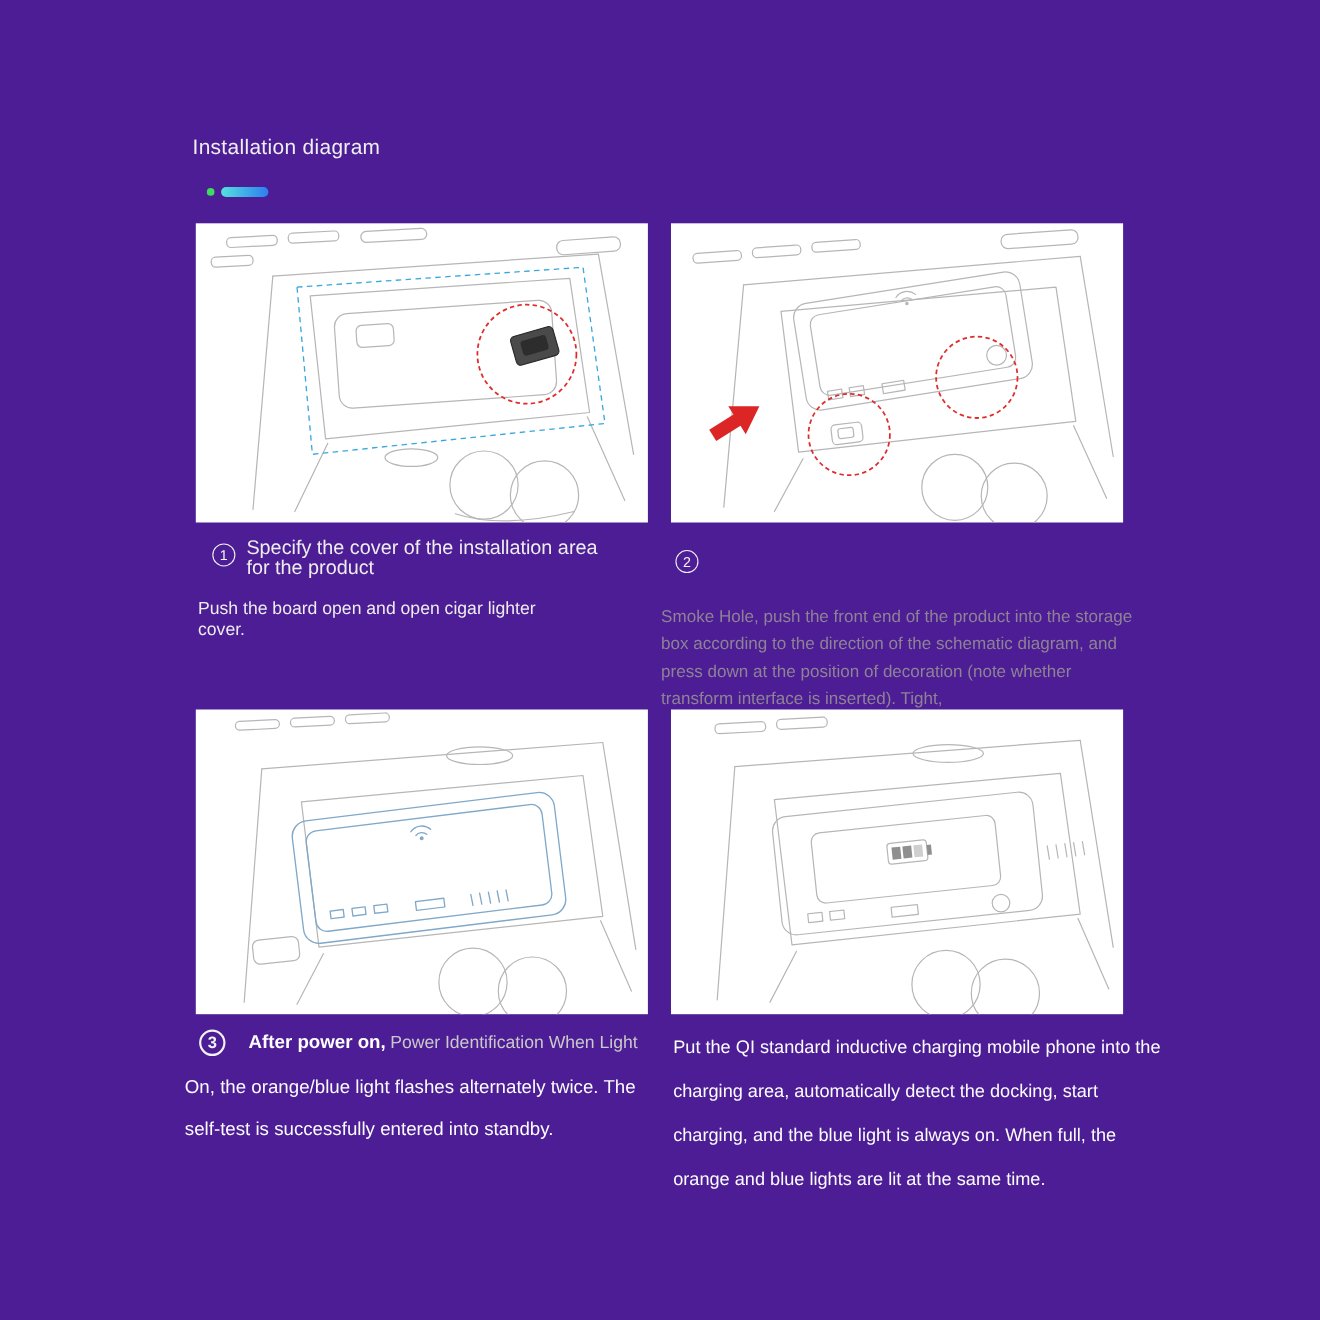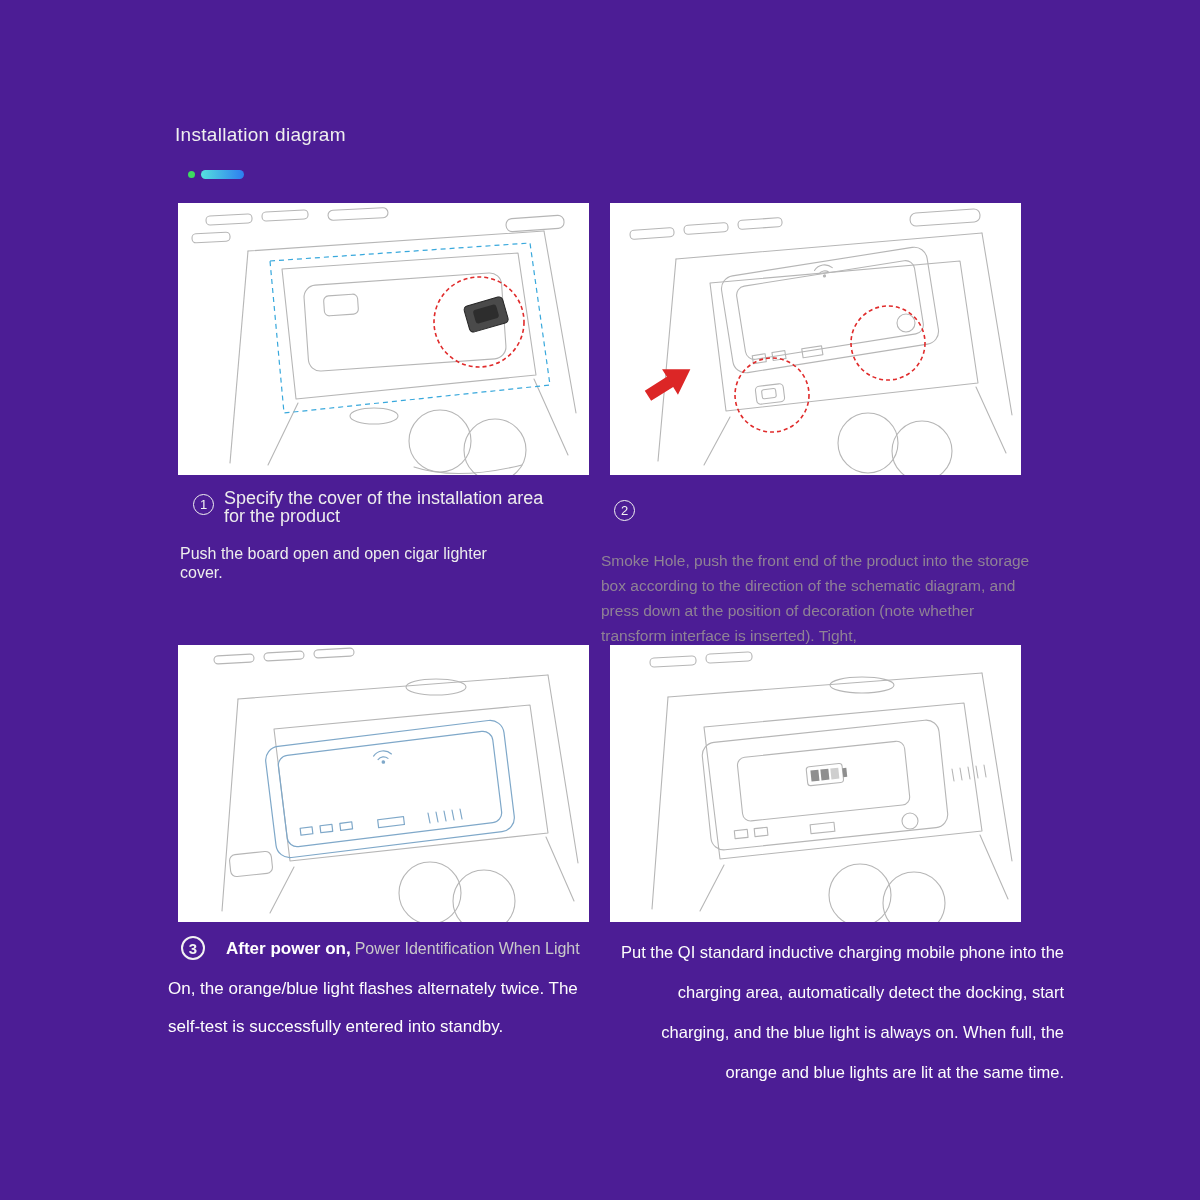--- a/index.html
+++ b/index.html
@@ -32,21 +32,21 @@
 
   .s2-num{left:614px;top:500px;}
   .s2-heading{left:655px;top:492px;width:390px;font-size:15px;font-weight:bold;line-height:18px;color:#f4f4f4;}
   .s2-body{left:601px;top:548px;width:440px;font-size:15.5px;line-height:25px;color:#8f8295;}
 
   .s3-line{left:181px;top:936px;width:430px;font-size:17px;}
   .s3-heading{font-weight:bold;color:#ffffff;margin:0 4px 0 21px;}
   .s3-suffix{font-weight:normal;font-size:16px;color:#c9c9c9;}
   .s3-body{left:168px;top:970px;width:424px;font-size:17px;line-height:38px;color:#fdfdfd;}
 
-  .s4-body{left:612px;top:932px;width:452px;font-size:16.5px;line-height:40px;color:#fdfdfd;text-align:right;}
+  .s4-body{left:612px;top:932px;width:452px;font-size:16.5px;line-height:40px;color:#fdfdfd;}
 
   
   .ln rect,.ln path,.ln circle,.ln ellipse,.ln line,.ln polyline{
     stroke:#b6b6b6;fill:none;stroke-width:1.1;stroke-linecap:round;stroke-linejoin:round;}
   .lnb rect,.lnb path,.lnb circle,.lnb ellipse,.lnb line{
     stroke:#7fa8c9;fill:none;stroke-width:1.2;stroke-linecap:round;stroke-linejoin:round;}
   .dash-red{stroke:#e02b2b;fill:none;stroke-width:1.6;stroke-dasharray:4 3;}
   .dash-blue{stroke:#38a8dc;fill:none;stroke-width:1.2;stroke-dasharray:5 4;}
 </style>
 </head>

